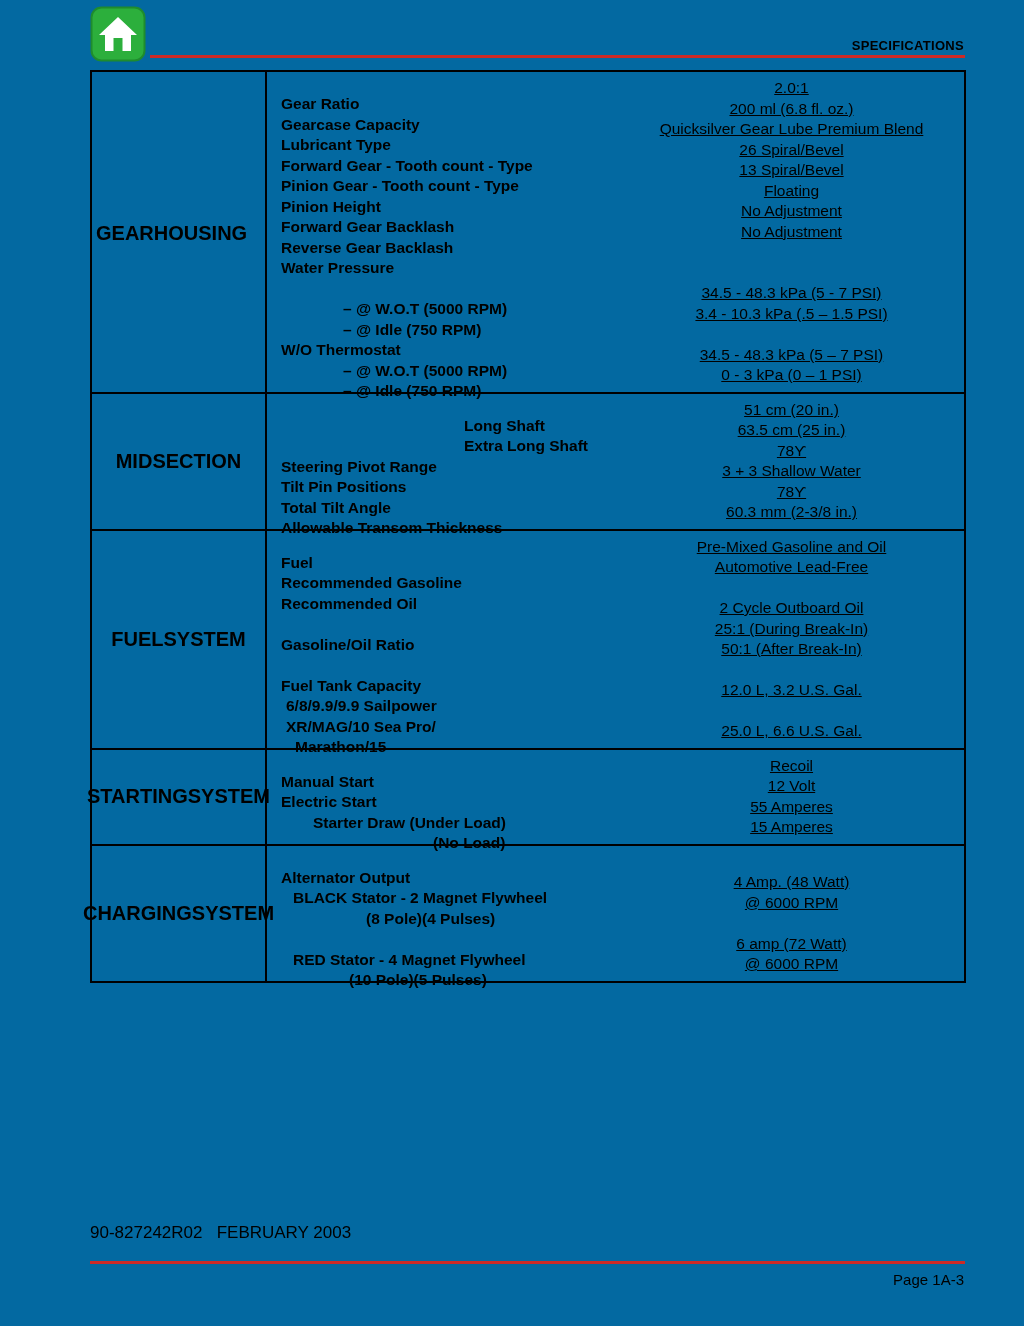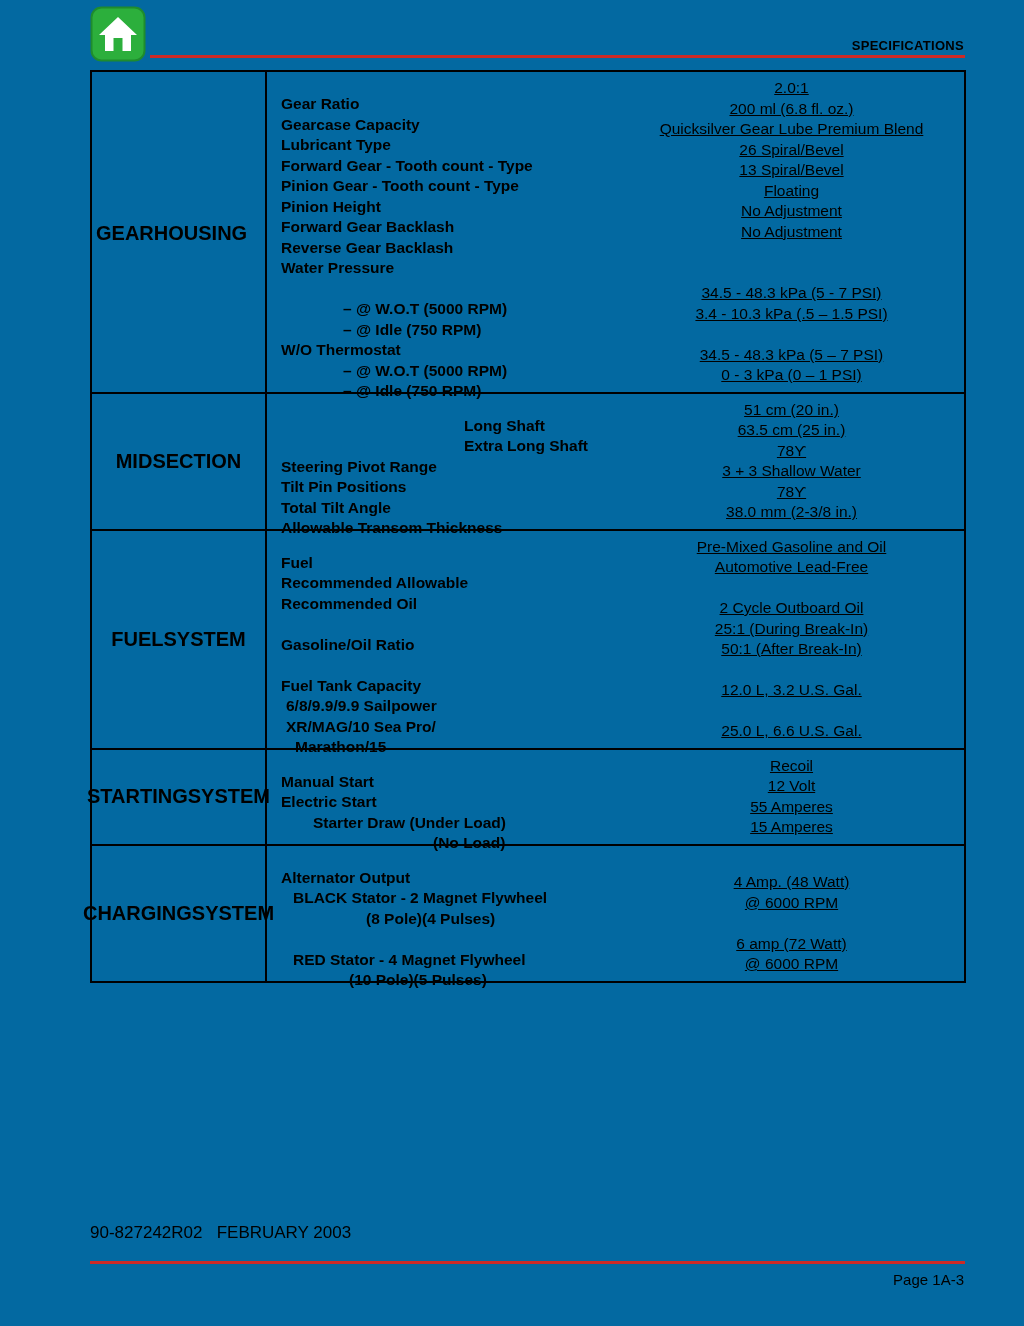--- a/index.html
+++ b/index.html
@@ -159,36 +159,36 @@
           <div class="line">
             <div class="lab"><span class="ind">Tilt Pin Positions</span></div>
             <div class="val">3 + 3 Shallow Water</div>
           </div>
           <div class="line">
             <div class="lab"><span class="ind">Total Tilt Angle</span></div>
             <div class="val">78ϒ</div>
           </div>
           <div class="line">
             <div class="lab"><span class="ind">Allowable Transom Thickness</span></div>
-            <div class="val">38.0 mm (2-3/8 in.)</div>
+            <div class="val">60.3 mm (2-3/8 in.)</div>
           </div>
         </div>
       </div>
       <div class="section">
         <div class="sec-name">
           <div>FUEL</div>
           <div>SYSTEM</div>
         </div>
         <div class="sec-body">
           <div class="line">
             <div class="lab"><span class="ind">Fuel</span></div>
             <div class="val">Pre-Mixed Gasoline and Oil</div>
           </div>
           <div class="line">
-            <div class="lab"><span class="ind">Recommended Allowable</span></div>
+            <div class="lab"><span class="ind">Recommended Gasoline</span></div>
             <div class="val">Automotive Lead-Free</div>
           </div>
           <div class="line">
             <div class="lab"><span class="ind">Recommended Oil</span></div>
             <div class="val"></div>
           </div>
           <div class="line">
             <div class="lab"><span class="ind">&nbsp;</span></div>
             <div class="val">2 Cycle Outboard Oil</div>
           </div>

